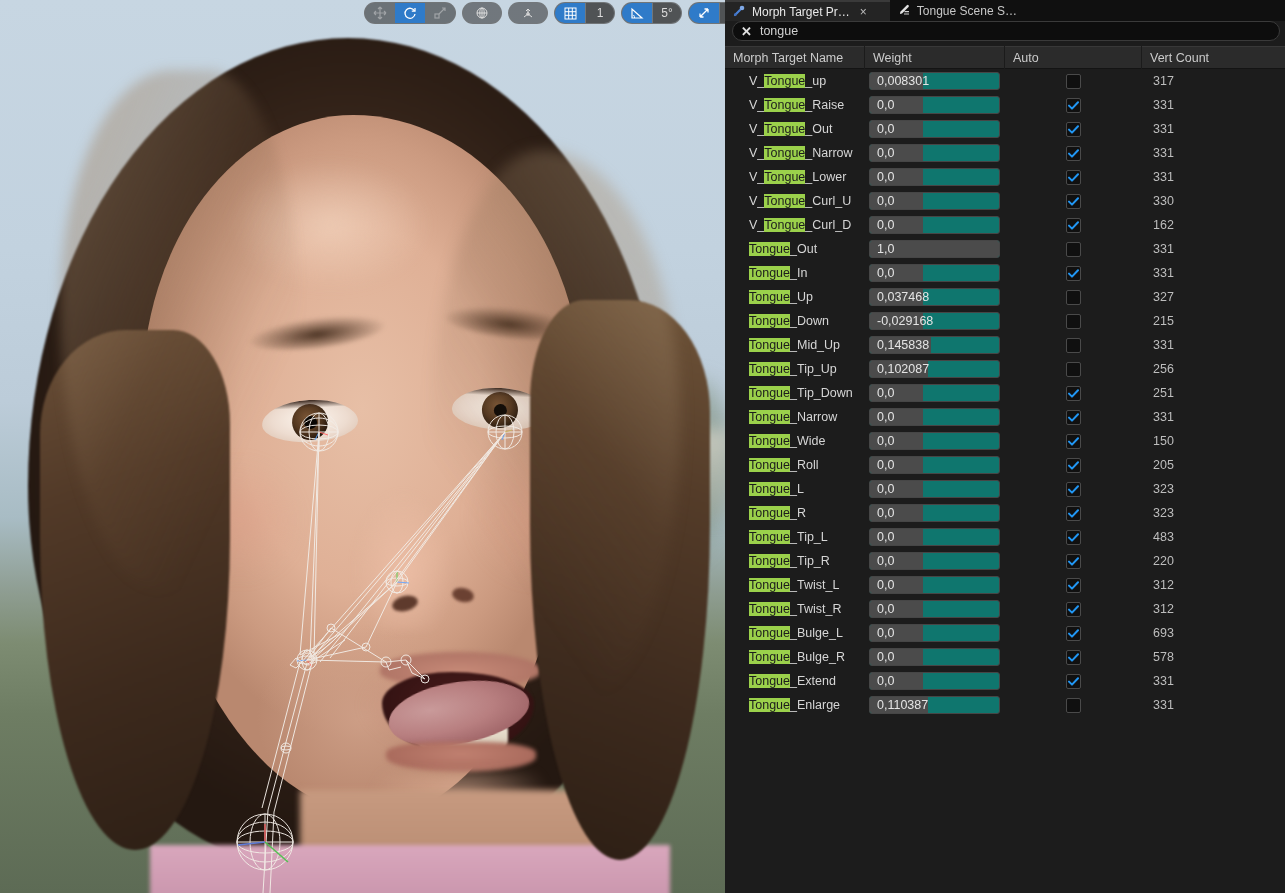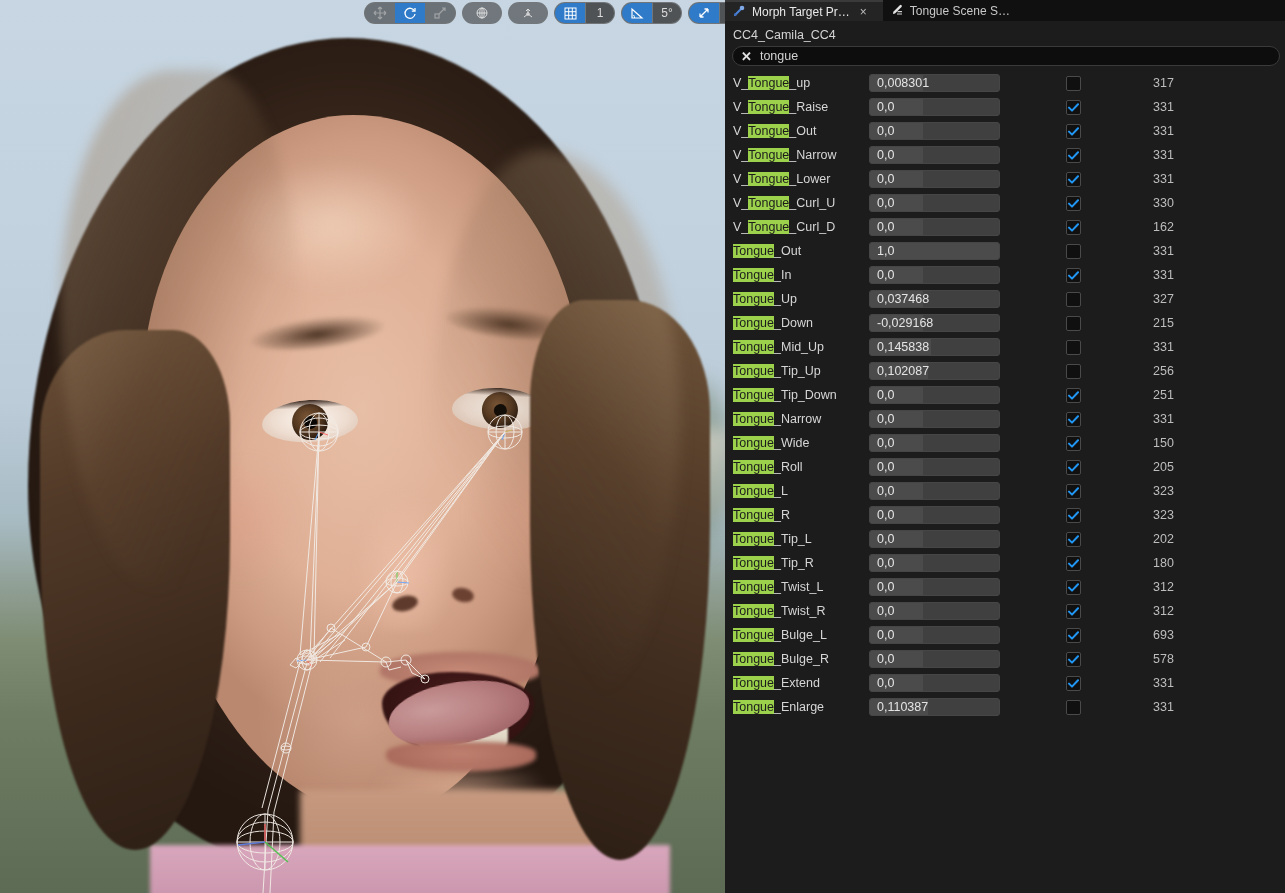--- a/index.html
+++ b/index.html
@@ -165,21 +165,21 @@
   .tb-single {
     display: flex; align-items: center; height: 22px; gap: 2px; padding: 0 4px;
     background: rgba(42,42,42,.55); border: 1px solid rgba(120,120,120,.42); border-radius: 11px;
   }
 
   
   #right-panel { width: 560px; height: 893px; background: #1c1c1c; display: flex; flex-direction: column; }
 
   #tab-bar { height: 21px; background: #101010; display: flex; align-items: flex-end; flex: none; }
   .tab {
-    height: 21px; display: flex; align-items: center; gap: 6px; padding: 0 16px 0 8px;
+    height: 21px; display: flex; align-items: center; gap: 6px; padding: 0 23px 0 8px;
     font-size: 12px; color: #c8c8c8; background: #101010;
   }
   .tab.active { background: #242424; color: #e8e8e8; border-top: 2px solid #3a3a3a; }
   .tab-close { color: #bdbdbd; font-size: 12px; margin-left: 4px; }
 
   #asset-name { padding: 7px 0 4px 8px; font-size: 12.5px; color: #d4d4d4; flex: none; }
 
   #search-row { padding: 0 5px 5px 7px; flex: none; }
   #search-box {
     display: flex; align-items: center; height: 20px;
@@ -196,29 +196,29 @@
   .th { font-size: 12.5px; color: #cbcbcb; padding-left: 8px; height: 23px;
         display: flex; align-items: center; border-right: 1px solid #1b1b1b; }
   .col-name  { width: 140px; }
   .col-weight{ width: 140px; }
   .col-auto  { width: 137px; }
   .col-vert  { width: 140px; border-right: none; }
 
   #rows { flex: 1; overflow: hidden; background: #1c1c1c; }
   .row { display: flex; height: 24px; align-items: center; }
   .cell { height: 24px; display: flex; align-items: center; }
-  .c-name { width: 140px; padding-left: 8px; font-size: 12.5px; color: #d6d6d6; white-space: nowrap; }
+  .c-name { width: 140px; padding-left: 24px; font-size: 12.5px; color: #d6d6d6; white-space: nowrap; }
   .c-name .hl { background: #9bd14b; color: #1c1c1c; }
   .c-weight { width: 140px; padding: 0 5px 0 4px; }
   .c-auto { width: 137px; display: flex; align-items: center; justify-content: center; }
   .c-vert { width: 140px; padding-left: 11px; font-size: 12.5px; color: #bdbdbd; }
 
   .slider {
     position: relative; width: 134px; height: 18px;
-    background: #404040; border: 1px solid #464646; border-radius: 3px; overflow: hidden; text-decoration: underline;
+    background: #0f766e; border: 1px solid #464646; border-radius: 3px; overflow: hidden; text-decoration: underline;
   }
   .slider .fill {
     position: absolute; left: 0; top: 0; height: 100%;
     background: #4b4b4b;
   }
   .slider .txt {
     position: absolute; left: 7px; top: 0; height: 100%;
     display: flex; align-items: center;
     font-size: 12.5px; color: #e4e4e4; white-space: nowrap;
   }
@@ -453,29 +453,34 @@
         <span>
           <svg width="13" height="13" viewBox="0 0 13 13" fill="none" stroke="#cfcfcf" stroke-width="1.2">
             <path d="M2 11l2-.6L10.5 3.9a1.2 1.2 0 0 0-1.7-1.7L2.3 8.7 2 11z" fill="#e2e2e2" stroke="none"></path>
             <path d="M6 11h5M6.5 8.6h4.5"></path>
           </svg>
         </span>
         <span>Tongue Scene S…</span>
       </div>
     </div>
 
-    <div id="asset-name">CC4_Camila_CC4</div>
 
     <div id="search-row">
       <div id="search-box">
         <span id="search-clear">✕</span>
         <span id="search-text">tongue</span>
       </div>
     </div>
 
+    <div id="table-head">
+      <div class="th col-name">Morph Target Name</div>
+      <div class="th col-weight">Weight</div>
+      <div class="th col-auto">Auto</div>
+      <div class="th col-vert">Vert Count</div>
+    </div>
 
     <div id="rows">
         <div class="row">
           <div class="cell c-name">
             <span>V_</span>
             <span class="hl" style="background: rgb(155, 209, 75);">Tongue</span>
             <span>_up</span>
           </div>
           <div class="cell c-weight">
             <div class="slider">
@@ -858,42 +863,42 @@
               <div class="txt">0,0</div>
             </div>
           </div>
           <div class="cell c-auto">
             <div class="chk">
               <svg width="11" height="9" viewBox="0 0 11 9" fill="none">
                 <path d="M1 4.6L4 7.6L10 1.2" stroke="#2196f3" stroke-width="2" stroke-linecap="round" stroke-linejoin="round"></path>
               </svg>
             </div>
           </div>
-          <div class="cell c-vert">202</div>
+          <div class="cell c-vert">483</div>
         </div>
         <div class="row">
           <div class="cell c-name">
             <span></span>
             <span class="hl" style="background: rgb(155, 209, 75);">Tongue</span>
             <span>_Tip_R</span>
           </div>
           <div class="cell c-weight">
             <div class="slider">
               <div class="fill" style="width: 41%;"></div>
               <div class="txt">0,0</div>
             </div>
           </div>
           <div class="cell c-auto">
             <div class="chk">
               <svg width="11" height="9" viewBox="0 0 11 9" fill="none">
                 <path d="M1 4.6L4 7.6L10 1.2" stroke="#2196f3" stroke-width="2" stroke-linecap="round" stroke-linejoin="round"></path>
               </svg>
             </div>
           </div>
-          <div class="cell c-vert">180</div>
+          <div class="cell c-vert">220</div>
         </div>
         <div class="row">
           <div class="cell c-name">
             <span></span>
             <span class="hl" style="background: rgb(155, 209, 75);">Tongue</span>
             <span>_Twist_L</span>
           </div>
           <div class="cell c-weight">
             <div class="slider">
               <div class="fill" style="width: 41%;"></div>

